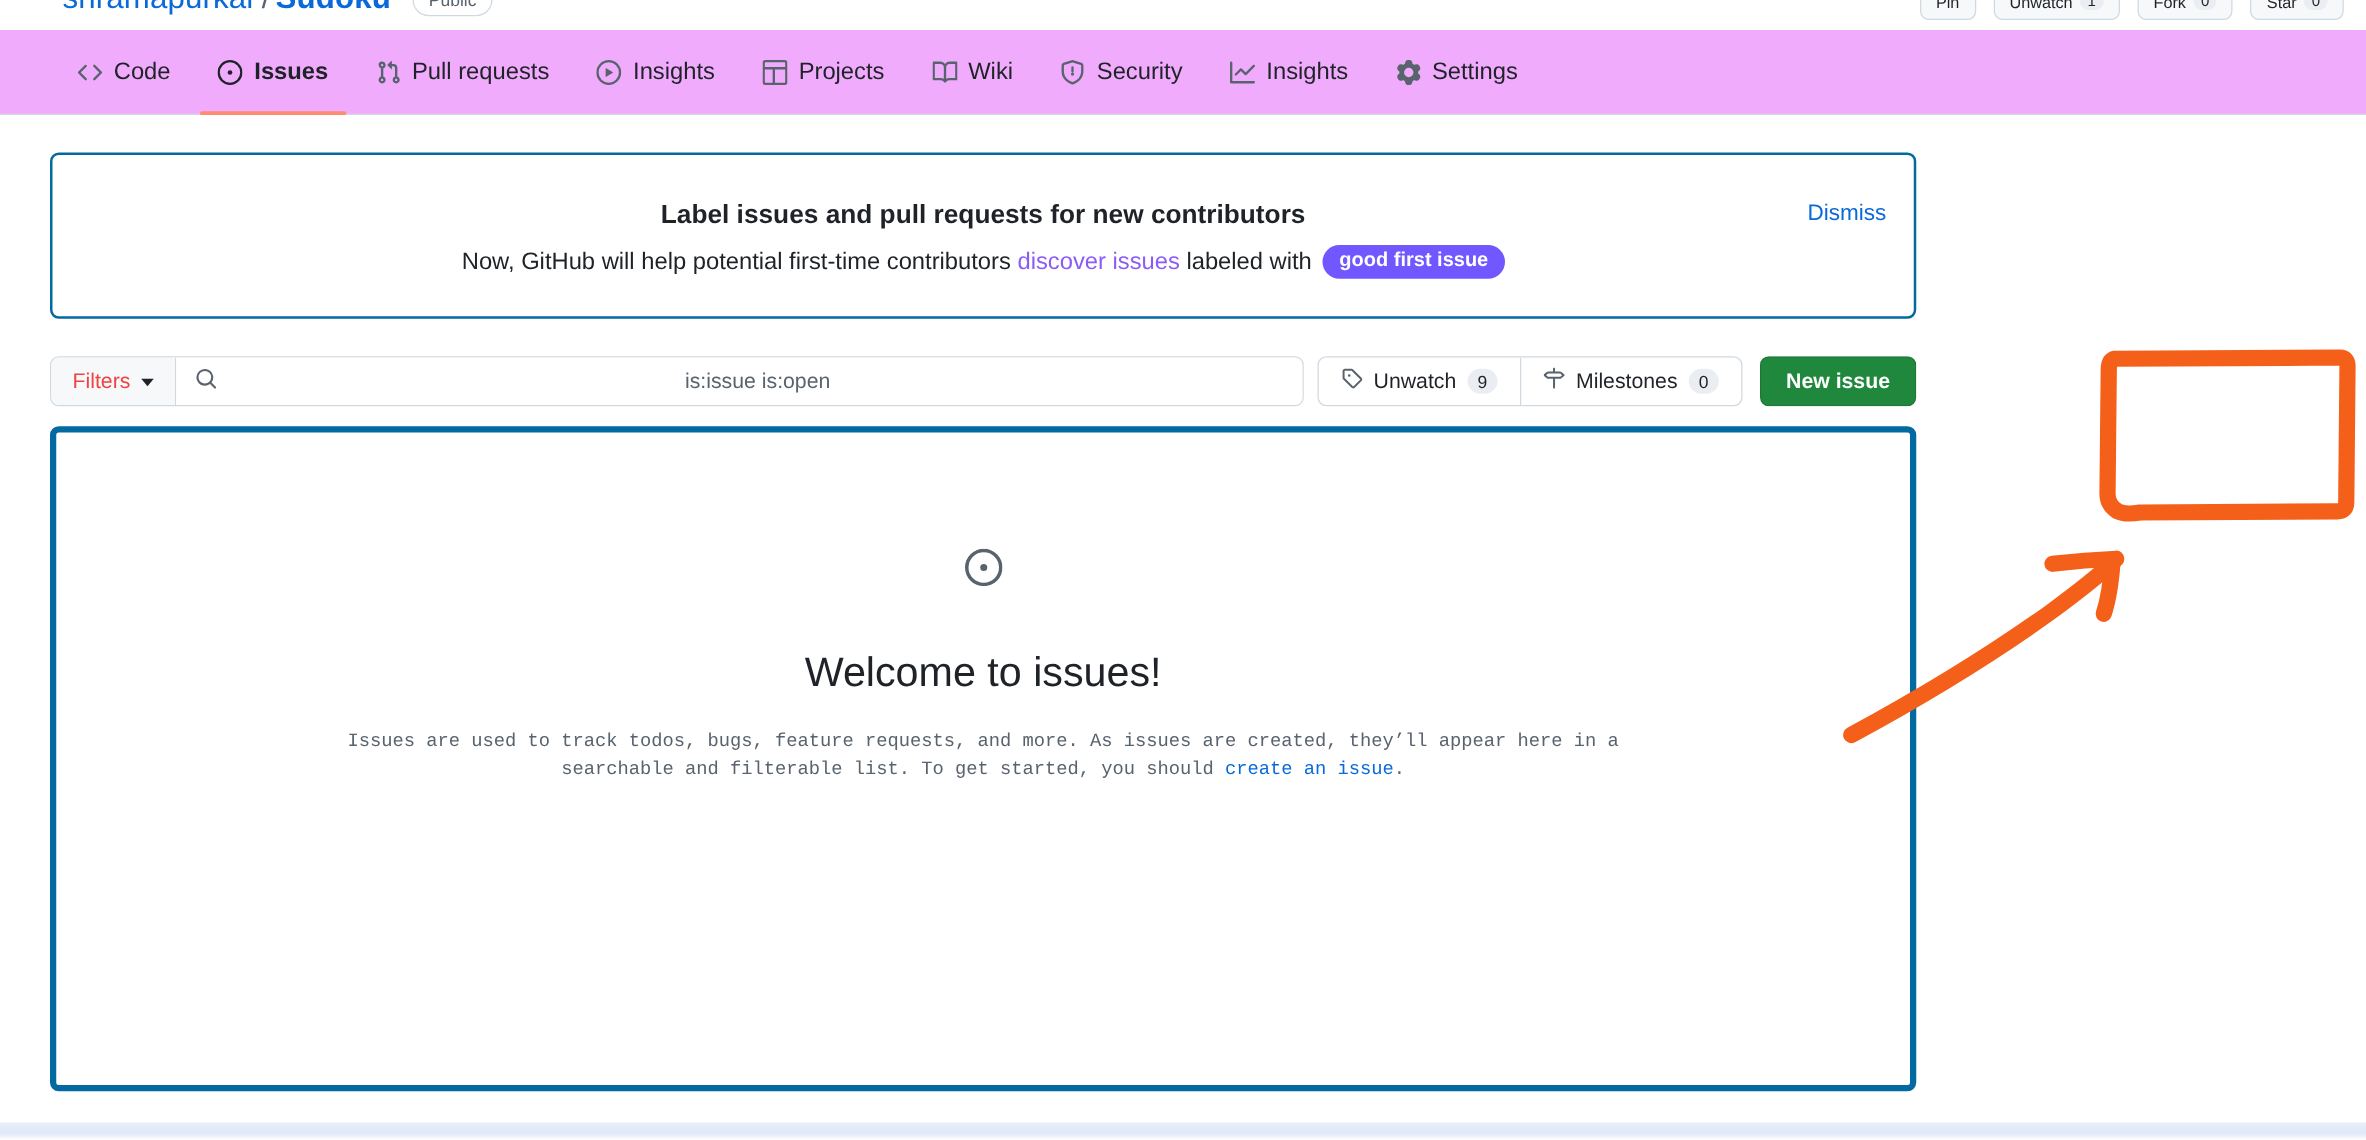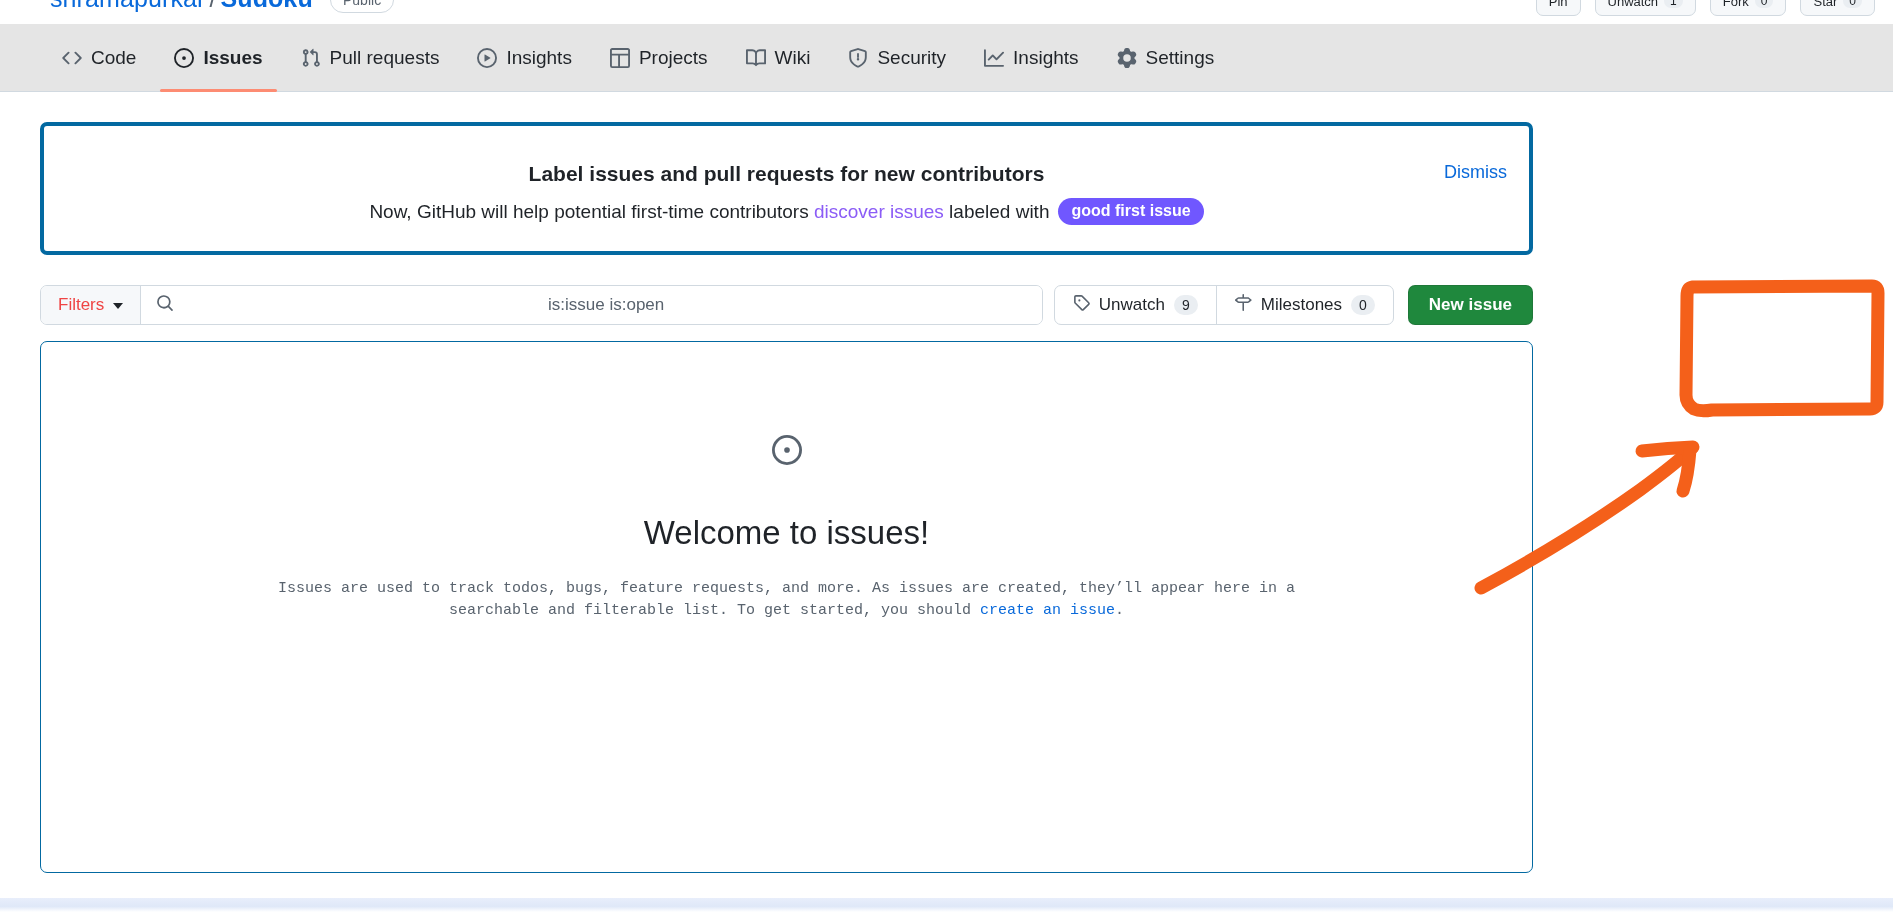--- a/index.html
+++ b/index.html
@@ -47,21 +47,21 @@
     background: #f6f8fa; color: #1f2328; font-size: 13px;
     display: flex; align-items: center; gap: 6px;
   }
   .hdr-btn .cnt {
     background: #eaeef2; border-radius: 10px; padding: 0 6px; font-size: 12px;
   }
 
   
   .nav {
     position: absolute; left: 0; top: 24px; width: 1893px; height: 68px;
-    background: #e5e5e5;
+    background: #f0abfc;
     border-bottom: 1px solid #d1d9e0;
     display: flex; align-items: center;
     padding-left: 48px;
   }
   .nav-item {
     position: relative;
     height: 68px;
     display: flex; align-items: center; gap: 9px;
     padding: 0 14px;
     margin-right: 10px;
@@ -74,21 +74,21 @@
     height: 3px; background: #fd8c73; border-radius: 2px;
   }
   .nav-icon { display: inline-flex; width: 20px; height: 20px; color: #59636e; }
   .nav-item.active .nav-icon { color: #1f2328; }
   .nav-icon svg { width: 20px; height: 20px; display: block; }
 
   
   .banner {
     position: absolute; left: 40px; top: 122px;
     width: 1493px; height: 133px;
-    border: 4px solid #0369a1; border-radius: 7px;
+    border: 2px solid #0369a1; border-radius: 7px;
     background: #ffffff;
     padding-left: 46px;
   }
   .banner-title {
     position: absolute; left: 0; right: 0; top: 36px;
     text-align: center; font-size: 21px; font-weight: 700; color: #1f2328;
   }
   .banner-sub {
     position: absolute; left: 0; right: 0; top: 72px;
     text-align: center; font-size: 19px; color: #1f2328;
@@ -164,21 +164,21 @@
     border: 1px solid rgba(31,35,40,.15); border-radius: 7px;
     font-family: "Liberation Sans", sans-serif;
     font-size: 17px; font-weight: 700; cursor: pointer;
     display: flex; align-items: center;
   }
 
   
   .panel {
     position: absolute; left: 40px; top: 341px;
     width: 1493px; height: 532px;
-    border: 1px solid #0369a1; border-radius: 7px;
+    border: 5px solid #0369a1; border-radius: 7px;
     background: #ffffff;
   }
   .empty {
     position: absolute; left: 0; right: 0; top: 93px;
     text-align: center;
   }
   .empty-icon { color: #59636e; display: inline-block; }
   .empty-icon svg { width: 30px; height: 30px; display: block; }
   .empty-title {
     margin-top: 45px; font-size: 33px; color: #1f2328; font-weight: 400;

